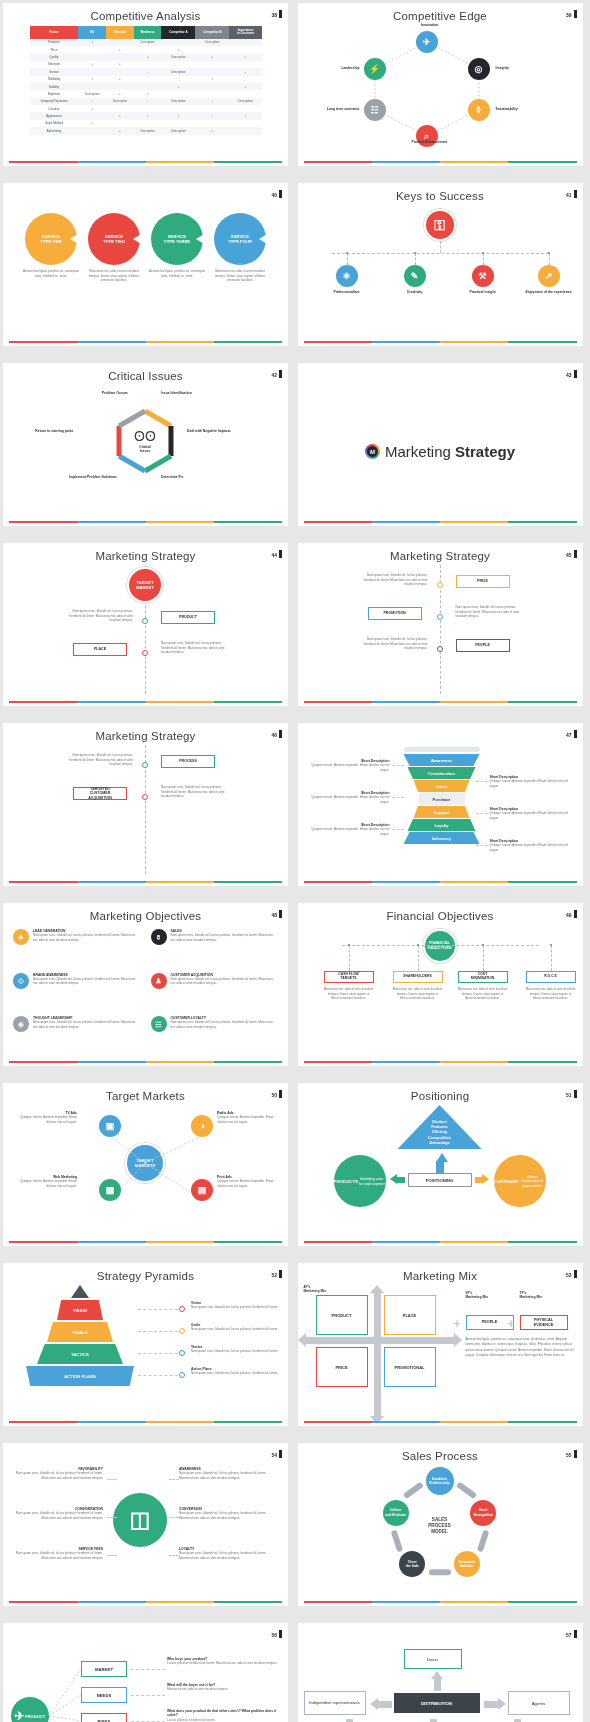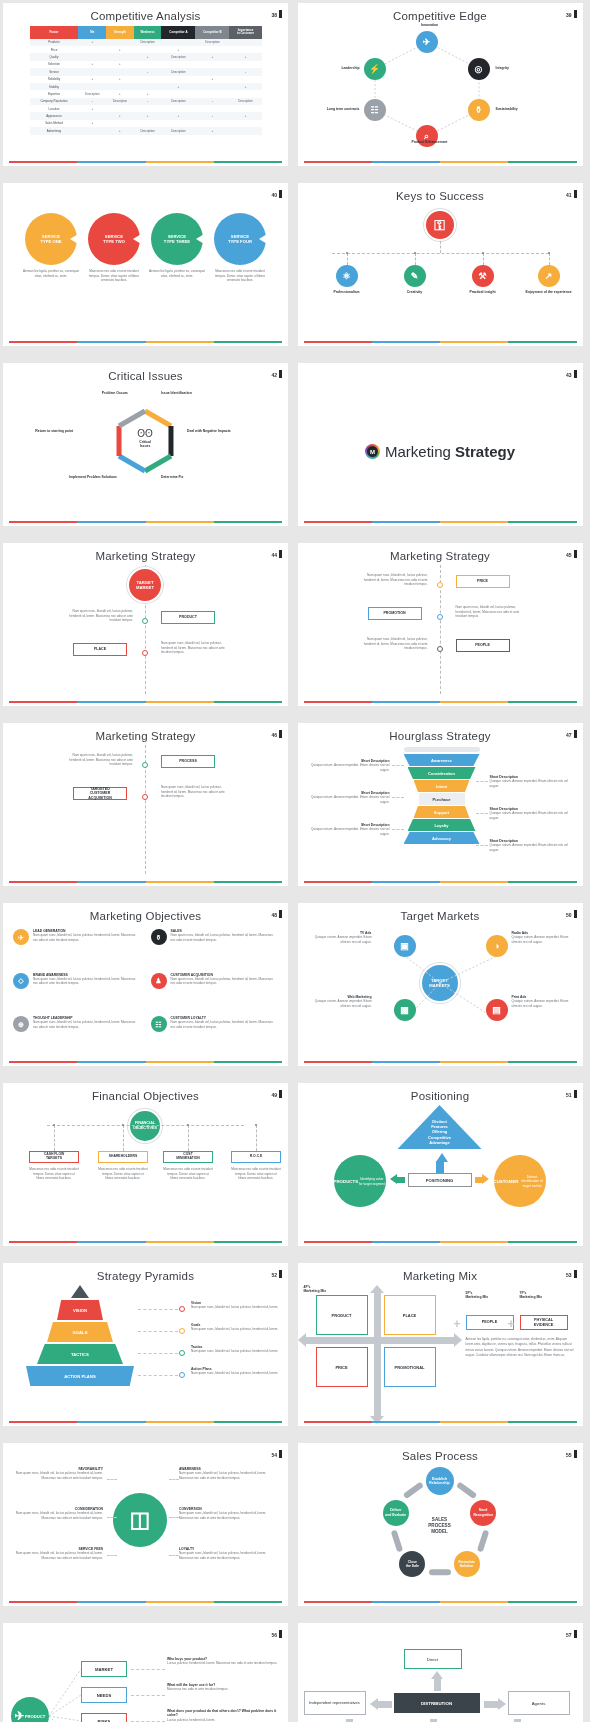--- a/index.html
+++ b/index.html
@@ -337,21 +337,21 @@
     <div class="body" id="ci-body">
         <svg style="position:absolute;left:0;top:0;width:285px;height:120px">
           <line x1="142" y1="26" x2="167.98076211353316" y2="41" stroke="#f6ad3c" stroke-width="5"></line>
           <line x1="167.98076211353316" y1="41" x2="167.98076211353316" y2="71" stroke="#23272c" stroke-width="5"></line>
           <line x1="167.98076211353316" y1="71" x2="142" y2="86" stroke="#2fab7f" stroke-width="5"></line>
           <line x1="142" y1="86" x2="116.01923788646684" y2="71" stroke="#4aa3d8" stroke-width="5"></line>
           <line x1="116.01923788646684" y1="71" x2="116.01923788646684" y2="41" stroke="#e8483f" stroke-width="5"></line>
           <line x1="116.01923788646684" y1="41" x2="142" y2="26" stroke="#9ba1a8" stroke-width="5"></line>
         </svg>
         <div style="position: absolute; left: 122px; top: 43px; width: 40px; text-align: center;">
-          <div style="font-size: 10px; color: rgb(59, 63, 69);">ʘʘ</div>
+          <div style="font-size: 14px; color: rgb(59, 63, 69);">ʘʘ</div>
           <div class="lbl2" style="margin-top: 1px;">Critical<br>Issues</div>
         </div>
         <div class="lbl2" style="position: absolute; left: 55px; top: 6px; width: 70px; text-align: right; line-height: 1.2;">Problem Occurs</div>
         <div class="lbl2" style="position: absolute; left: 158px; top: 6px; width: 70px; text-align: left; line-height: 1.2;">Issue Identification</div>
         <div class="lbl2" style="position: absolute; left: 184px; top: 44px; width: 70px; text-align: left; line-height: 1.2;">Deal with Negative Impacts</div>
         <div class="lbl2" style="position: absolute; left: 158px; top: 90px; width: 70px; text-align: left; line-height: 1.2;">Determine Fix</div>
         <div class="lbl2" style="position: absolute; left: 40px; top: 90px; width: 74px; text-align: right; line-height: 1.2;">Implement Problem Solutions</div>
         <div class="lbl2" style="position: absolute; left: 14px; top: 44px; width: 56px; text-align: right; line-height: 1.2;">Return to starting point</div>
       </div>
     <div class="acc">
@@ -440,21 +440,20 @@
       </div>
     <div class="acc">
         <i></i>
         <i></i>
         <i></i>
         <i></i>
       </div>
   </div>
 
   <div class="slide">
-    <div class="title">Hourglass Strategy</div>
     <div class="pnum">47</div>
     <div class="body" id="hg-body">
         <div style="position: absolute; left: 106px; top: 2px; width: 76px; height: 5px; border-radius: 3px; background: rgb(228, 232, 235);"></div>
         <div class="fseg" style="position: absolute; left: 106px; top: 9px; width: 76px; height: 12px; background: rgb(74, 163, 216); clip-path: polygon(0px 0px, 100% 0px, 92% 100%, 8% 100%);">Awareness</div>
         <div class="fseg" style="position: absolute; left: 110px; top: 22px; width: 68px; height: 12px; background: rgb(47, 171, 127); clip-path: polygon(0px 0px, 100% 0px, 92% 100%, 8% 100%);">Consideration</div>
         <div class="fseg" style="position: absolute; left: 116px; top: 35px; width: 56px; height: 12px; background: rgb(246, 173, 60); clip-path: polygon(0px 0px, 100% 0px, 92% 100%, 8% 100%);">Intent</div>
         <div class="fseg" style="position: absolute; left: 121px; top: 48px; width: 46px; height: 12px; background: rgb(236, 238, 240); color: rgb(59, 63, 69);">Purchase</div>
         <div class="fseg" style="position: absolute; left: 116px; top: 61px; width: 56px; height: 12px; background: rgb(246, 173, 60); clip-path: polygon(8% 0px, 92% 0px, 100% 100%, 0px 100%);">Support</div>
         <div class="fseg" style="position: absolute; left: 110px; top: 74px; width: 68px; height: 12px; background: rgb(47, 171, 127); clip-path: polygon(8% 0px, 92% 0px, 100% 100%, 0px 100%);">Loyalty</div>
         <div class="fseg" style="position: absolute; left: 106px; top: 87px; width: 76px; height: 12px; background: rgb(74, 163, 216); clip-path: polygon(8% 0px, 92% 0px, 100% 100%, 0px 100%);">Advocacy</div>
@@ -547,68 +546,20 @@
           </div>
         </div>
         <div style="display: flex; gap: 4px; align-items: flex-start;">
           <div class="circ" style="min-width: 16px; width: 16px; height: 16px; background: rgb(47, 171, 127);">
             <span class="ico" style="font-size: 7px;">☷</span>
           </div>
           <div>
             <div class="lbl2">CUSTOMER LOYALTY</div>
             <div class="tiny">Nam quam nunc, blandit vel, luctus pulvinar, hendrerit id, lorem. Maecenas nec odio et ante tincidunt tempus.</div>
           </div>
-        </div>
-      </div>
-    <div class="acc">
-        <i></i>
-        <i></i>
-        <i></i>
-        <i></i>
-      </div>
-  </div>
-
-  <div class="slide">
-    <div class="title">Target Markets</div>
-    <div class="pnum">50</div>
-    <div class="body" id="tm-body">
-        <div class="circ" style="position: absolute; left: 122px; top: 38px; width: 40px; height: 40px; background: rgb(74, 163, 216); border: 2px solid rgb(255, 255, 255); box-shadow: rgb(220, 223, 226) 0px 0px 0px 1px; font-size: 4.2px; line-height: 1.3;">TARGET<br>MARKETS</div>
-        <svg style="position:absolute;left:0;top:0;width:285px;height:130px">
-          <line x1="142" y1="58" x2="107" y2="31" stroke="#ccd0d4" stroke-dasharray="2,2"></line>
-          <line x1="142" y1="58" x2="199" y2="31" stroke="#ccd0d4" stroke-dasharray="2,2"></line>
-          <line x1="142" y1="58" x2="107" y2="95" stroke="#ccd0d4" stroke-dasharray="2,2"></line>
-          <line x1="142" y1="58" x2="199" y2="95" stroke="#ccd0d4" stroke-dasharray="2,2"></line>
-        </svg>
-        <div class="circ" style="position: absolute; left: 96px; top: 10px; width: 22px; height: 22px; background: rgb(74, 163, 216);">
-          <span class="ico" style="font-size: 9px;">▣</span>
-        </div>
-        <div style="position: absolute; left: 8px; top: 6px; width: 66px; text-align: right;">
-          <div class="lbl2">TV Ads</div>
-          <div class="tiny">Quisque rutrum. Aenean imperdiet. Etiam ultricies nisi vel augue.</div>
-        </div>
-        <div class="circ" style="position: absolute; left: 188px; top: 10px; width: 22px; height: 22px; background: rgb(246, 173, 60);">
-          <span class="ico" style="font-size: 9px;">◑</span>
-        </div>
-        <div style="position: absolute; left: 214px; top: 6px; width: 66px; text-align: left;">
-          <div class="lbl2">Radio Ads</div>
-          <div class="tiny">Quisque rutrum. Aenean imperdiet. Etiam ultricies nisi vel augue.</div>
-        </div>
-        <div class="circ" style="position: absolute; left: 96px; top: 74px; width: 22px; height: 22px; background: rgb(47, 171, 127);">
-          <span class="ico" style="font-size: 9px;">▩</span>
-        </div>
-        <div style="position: absolute; left: 8px; top: 70px; width: 66px; text-align: right;">
-          <div class="lbl2">Web Marketing</div>
-          <div class="tiny">Quisque rutrum. Aenean imperdiet. Etiam ultricies nisi vel augue.</div>
-        </div>
-        <div class="circ" style="position: absolute; left: 188px; top: 74px; width: 22px; height: 22px; background: rgb(232, 72, 63);">
-          <span class="ico" style="font-size: 9px;">▤</span>
-        </div>
-        <div style="position: absolute; left: 214px; top: 70px; width: 66px; text-align: left;">
-          <div class="lbl2">Print Ads</div>
-          <div class="tiny">Quisque rutrum. Aenean imperdiet. Etiam ultricies nisi vel augue.</div>
         </div>
       </div>
     <div class="acc">
         <i></i>
         <i></i>
         <i></i>
         <i></i>
       </div>
   </div>
 
@@ -627,20 +578,68 @@
         <div class="box" style="position: absolute; left: 95px; top: 46px; width: 50px; height: 12px; border-color: rgb(246, 173, 60); font-size: 3.4px; line-height: 1.15;">SHAREHOLDERS</div>
         <div class="tiny" style="position: absolute; left: 95px; top: 62px; width: 50px; text-align: center;">Maecenas nec odio et ante tincidunt tempus. Donec vitae sapien ut libero venenatis faucibus.</div>
         <div style="position: absolute; left: 185px; top: 20px; height: 26px; border-left: 1px dashed rgb(185, 189, 194);"></div>
         <div style="position: absolute; left: 184px; top: 19px; width: 2px; height: 2px; border-radius: 50%; background: rgb(125, 130, 136);"></div>
         <div class="box" style="position: absolute; left: 160px; top: 46px; width: 50px; height: 12px; border-color: rgb(47, 171, 127); font-size: 3.4px; line-height: 1.15;">COST<br>MINIMISATION</div>
         <div class="tiny" style="position: absolute; left: 160px; top: 62px; width: 50px; text-align: center;">Maecenas nec odio et ante tincidunt tempus. Donec vitae sapien ut libero venenatis faucibus.</div>
         <div style="position: absolute; left: 253px; top: 20px; height: 26px; border-left: 1px dashed rgb(185, 189, 194);"></div>
         <div style="position: absolute; left: 252px; top: 19px; width: 2px; height: 2px; border-radius: 50%; background: rgb(125, 130, 136);"></div>
         <div class="box" style="position: absolute; left: 228px; top: 46px; width: 50px; height: 12px; border-color: rgb(74, 163, 216); font-size: 3.4px; line-height: 1.15;">R.O.C.E</div>
         <div class="tiny" style="position: absolute; left: 228px; top: 62px; width: 50px; text-align: center;">Maecenas nec odio et ante tincidunt tempus. Donec vitae sapien ut libero venenatis faucibus.</div>
+      </div>
+    <div class="acc">
+        <i></i>
+        <i></i>
+        <i></i>
+        <i></i>
+      </div>
+  </div>
+
+  <div class="slide">
+    <div class="title">Target Markets</div>
+    <div class="pnum">50</div>
+    <div class="body" id="tm-body">
+        <div class="circ" style="position: absolute; left: 122px; top: 38px; width: 40px; height: 40px; background: rgb(74, 163, 216); border: 2px solid rgb(255, 255, 255); box-shadow: rgb(220, 223, 226) 0px 0px 0px 1px; font-size: 4.2px; line-height: 1.3;">TARGET<br>MARKETS</div>
+        <svg style="position:absolute;left:0;top:0;width:285px;height:130px">
+          <line x1="142" y1="58" x2="107" y2="31" stroke="#ccd0d4" stroke-dasharray="2,2"></line>
+          <line x1="142" y1="58" x2="199" y2="31" stroke="#ccd0d4" stroke-dasharray="2,2"></line>
+          <line x1="142" y1="58" x2="107" y2="95" stroke="#ccd0d4" stroke-dasharray="2,2"></line>
+          <line x1="142" y1="58" x2="199" y2="95" stroke="#ccd0d4" stroke-dasharray="2,2"></line>
+        </svg>
+        <div class="circ" style="position: absolute; left: 96px; top: 10px; width: 22px; height: 22px; background: rgb(74, 163, 216);">
+          <span class="ico" style="font-size: 9px;">▣</span>
+        </div>
+        <div style="position: absolute; left: 8px; top: 6px; width: 66px; text-align: right;">
+          <div class="lbl2">TV Ads</div>
+          <div class="tiny">Quisque rutrum. Aenean imperdiet. Etiam ultricies nisi vel augue.</div>
+        </div>
+        <div class="circ" style="position: absolute; left: 188px; top: 10px; width: 22px; height: 22px; background: rgb(246, 173, 60);">
+          <span class="ico" style="font-size: 9px;">◑</span>
+        </div>
+        <div style="position: absolute; left: 214px; top: 6px; width: 66px; text-align: left;">
+          <div class="lbl2">Radio Ads</div>
+          <div class="tiny">Quisque rutrum. Aenean imperdiet. Etiam ultricies nisi vel augue.</div>
+        </div>
+        <div class="circ" style="position: absolute; left: 96px; top: 74px; width: 22px; height: 22px; background: rgb(47, 171, 127);">
+          <span class="ico" style="font-size: 9px;">▩</span>
+        </div>
+        <div style="position: absolute; left: 8px; top: 70px; width: 66px; text-align: right;">
+          <div class="lbl2">Web Marketing</div>
+          <div class="tiny">Quisque rutrum. Aenean imperdiet. Etiam ultricies nisi vel augue.</div>
+        </div>
+        <div class="circ" style="position: absolute; left: 188px; top: 74px; width: 22px; height: 22px; background: rgb(232, 72, 63);">
+          <span class="ico" style="font-size: 9px;">▤</span>
+        </div>
+        <div style="position: absolute; left: 214px; top: 70px; width: 66px; text-align: left;">
+          <div class="lbl2">Print Ads</div>
+          <div class="tiny">Quisque rutrum. Aenean imperdiet. Etiam ultricies nisi vel augue.</div>
+        </div>
       </div>
     <div class="acc">
         <i></i>
         <i></i>
         <i></i>
         <i></i>
       </div>
   </div>
 
   <div class="slide">

